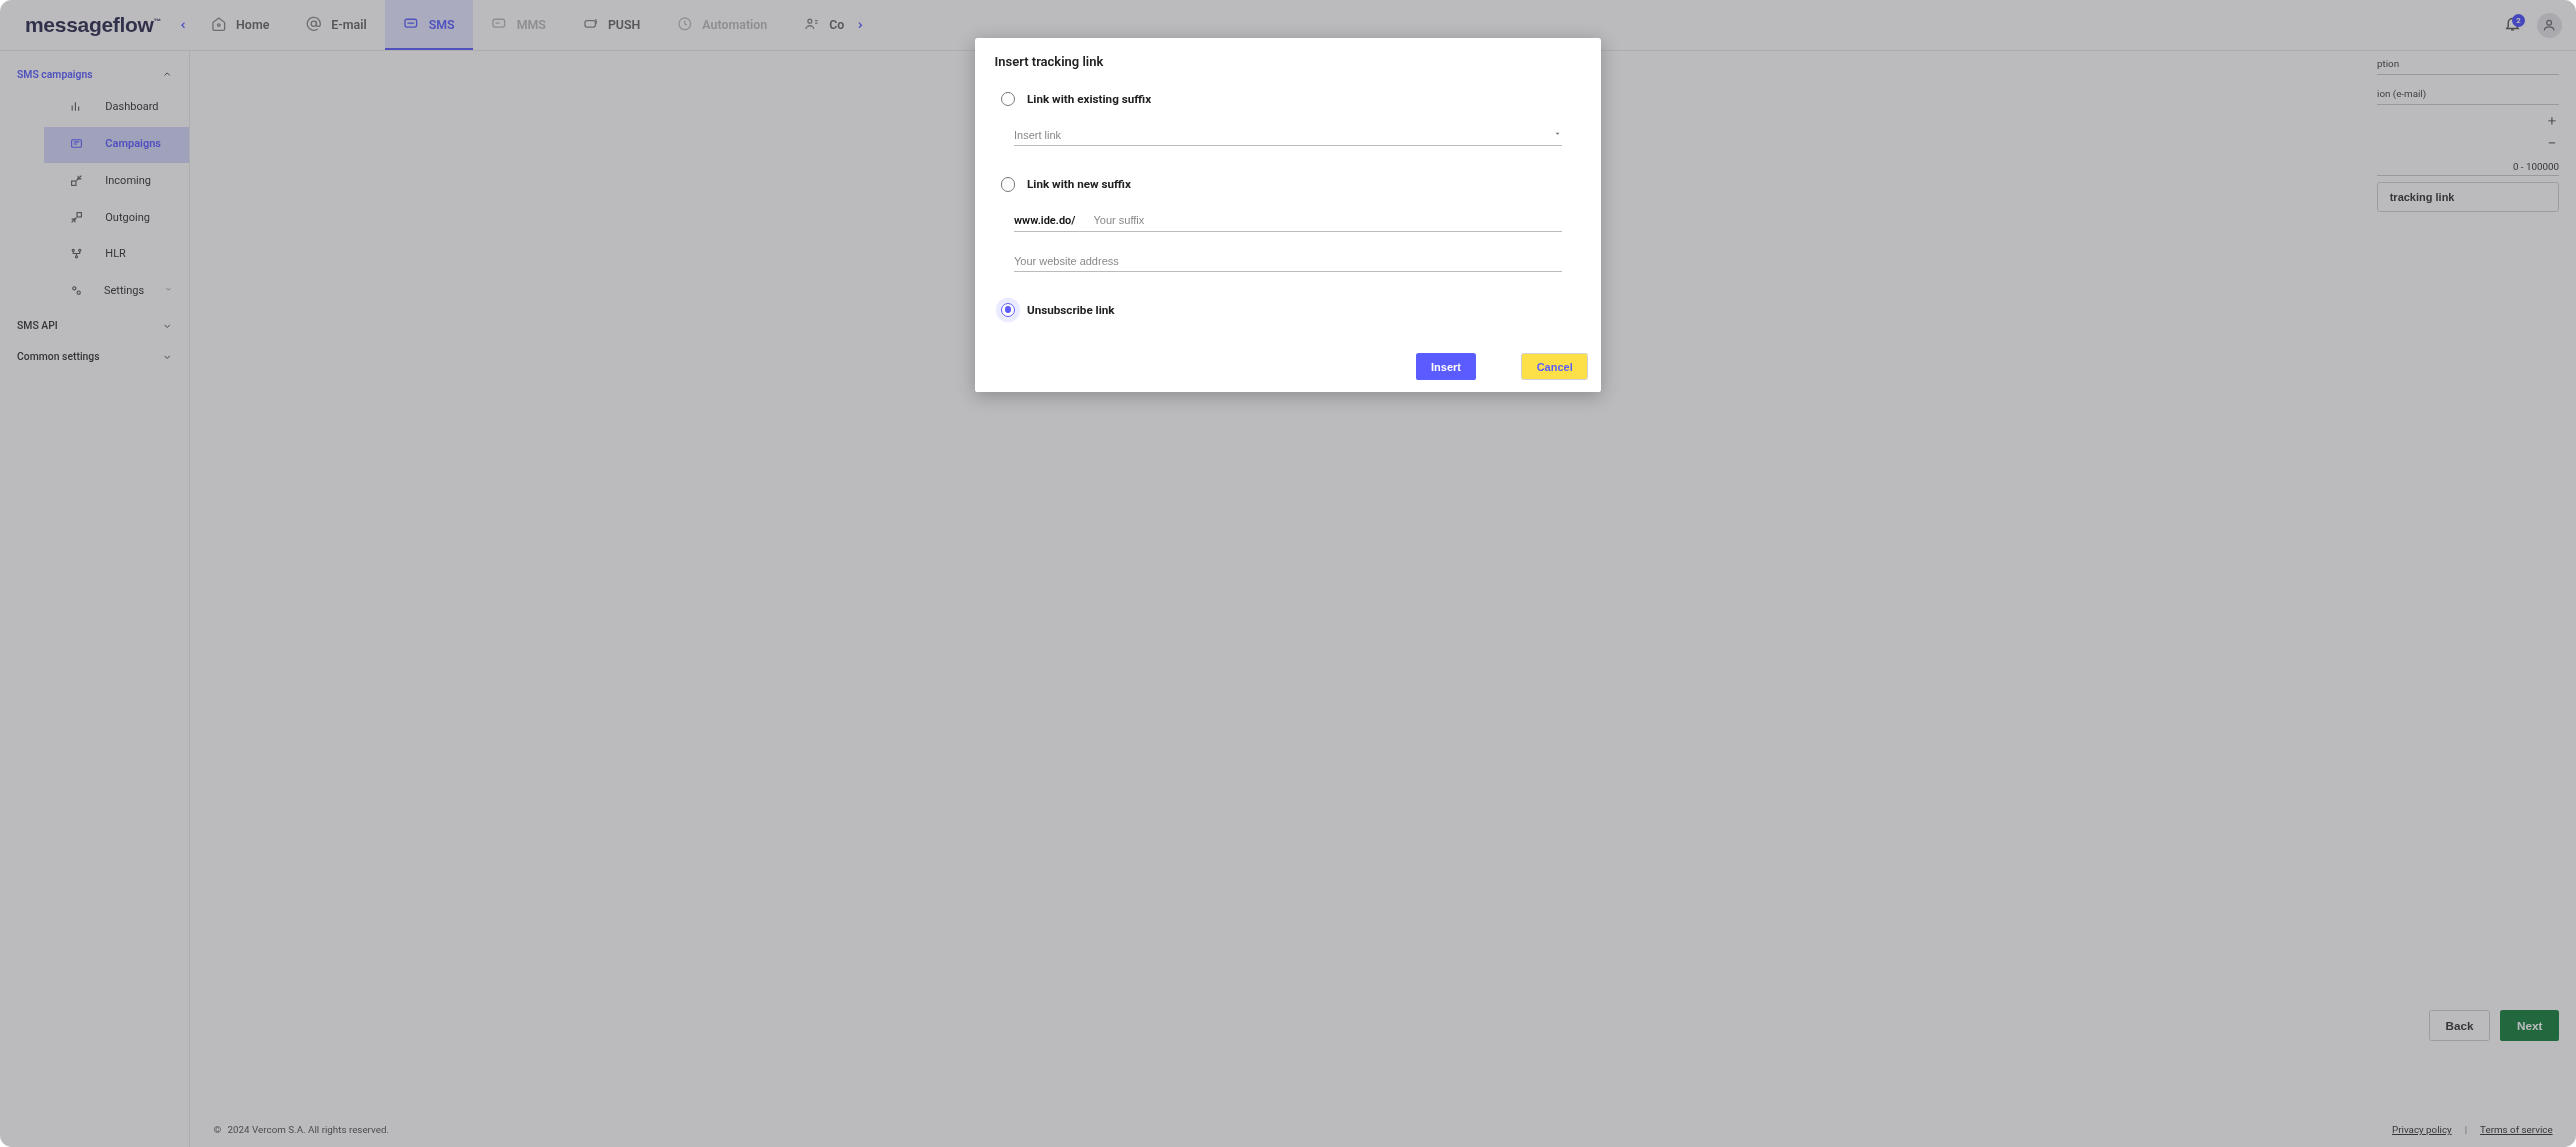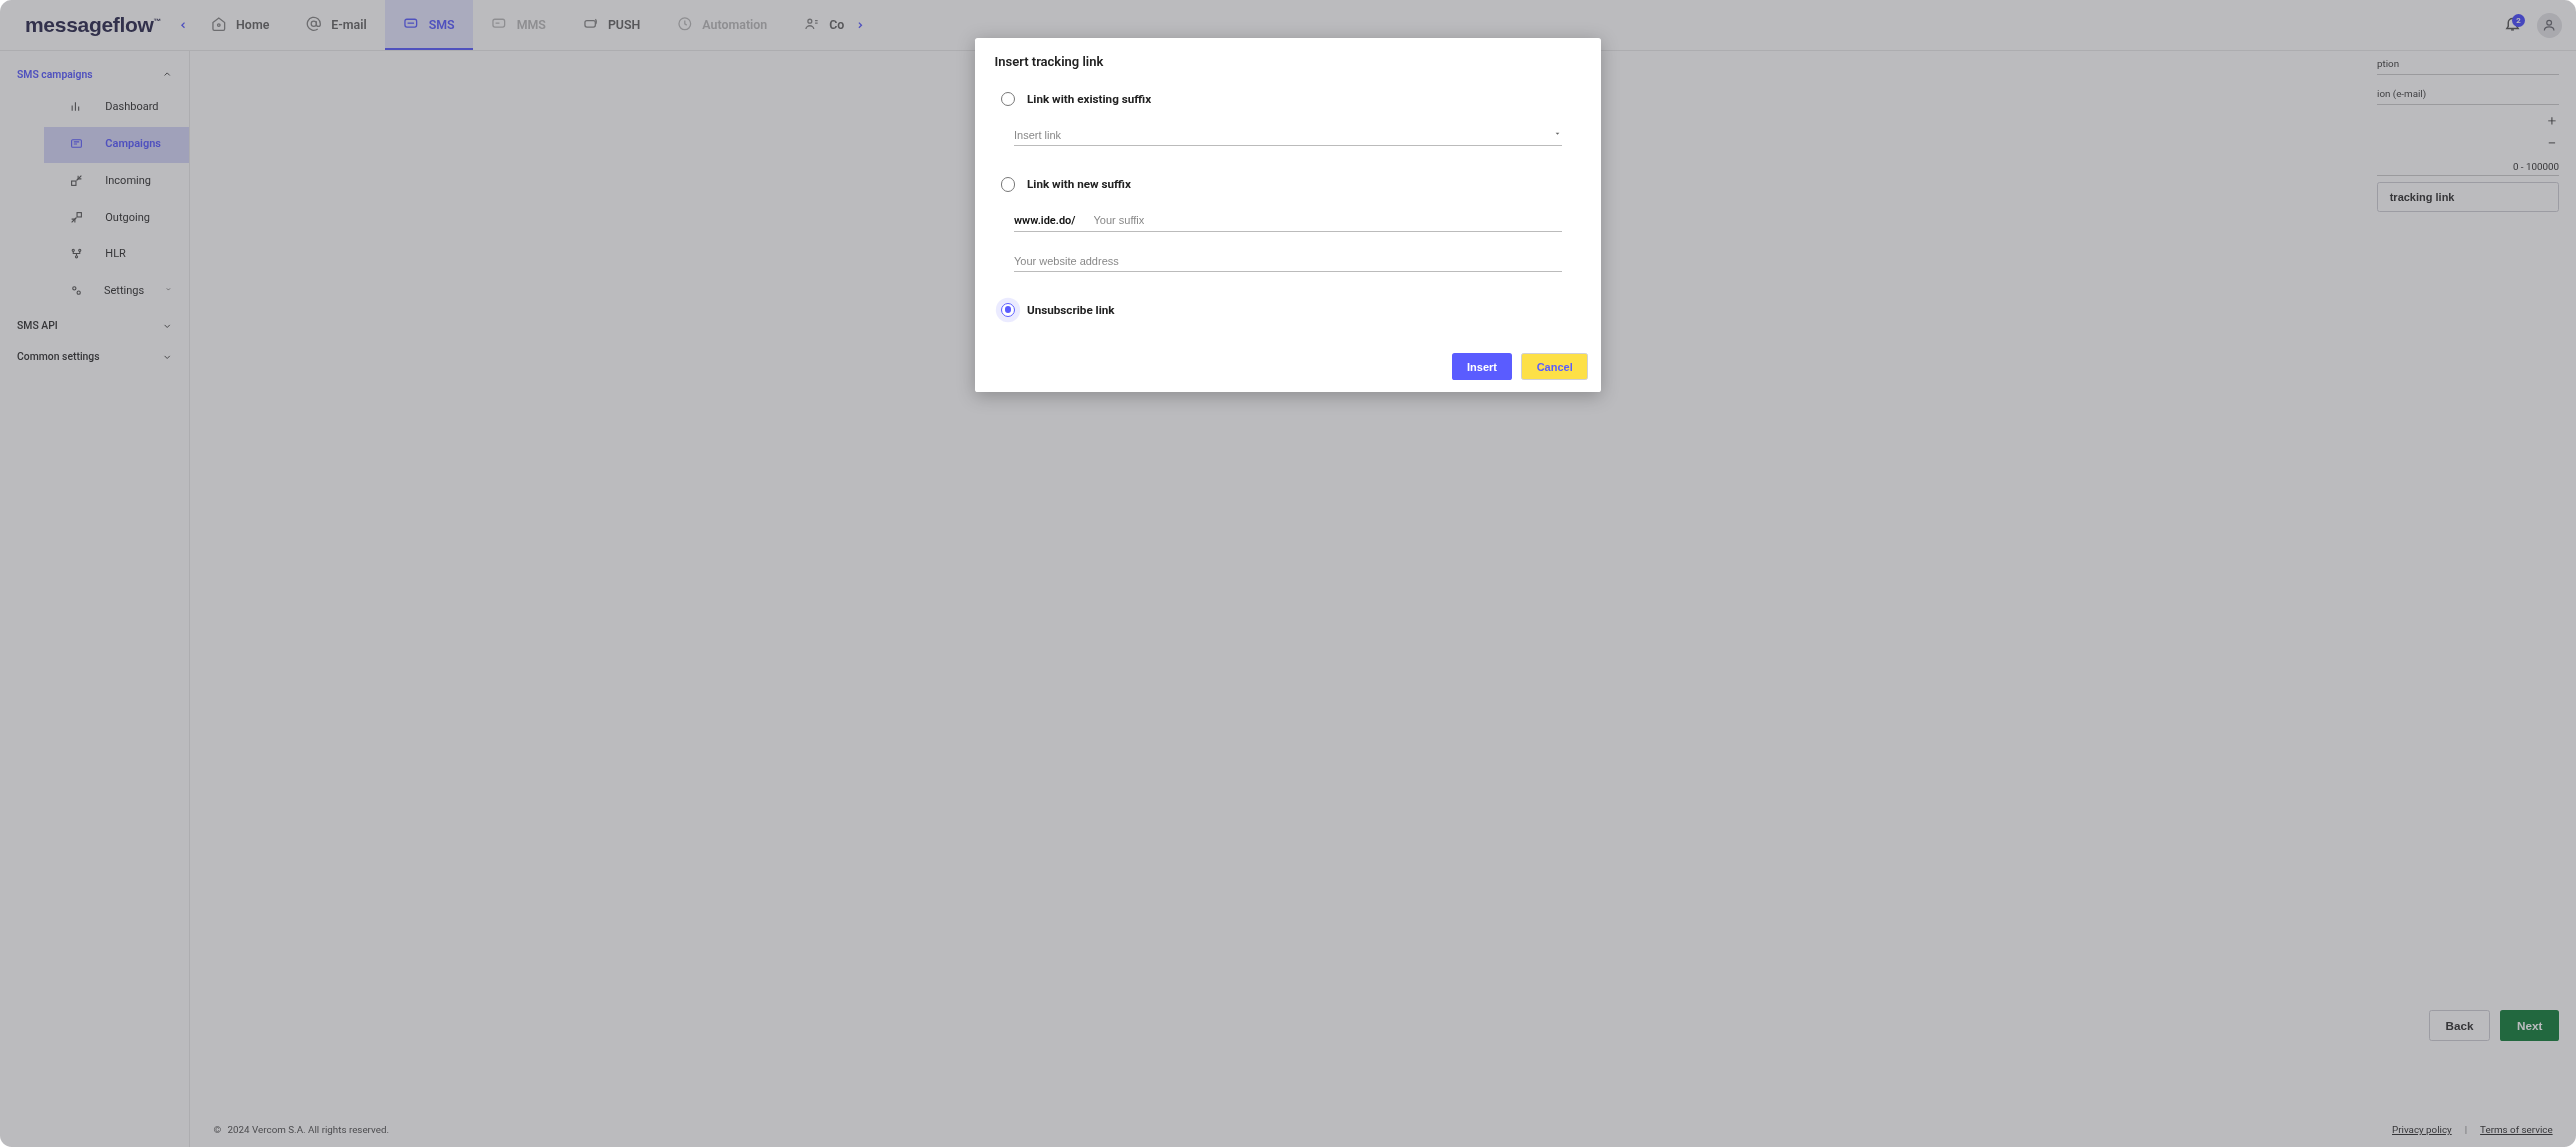--- a/index.html
+++ b/index.html
@@ -210,20 +210,21 @@
   .field input::placeholder { color:#888; }
   .field .dd { color:#666; }
   .modal-actions {
     display:flex; justify-content:flex-end; gap:9px;
     padding: 10.4px 13px 11.7px;
   }
   .mbtn {
     border-radius:2.6px; font-size:11px; font-weight:600;
     padding: 6.5px 14.3px; cursor:pointer;
     border:0.7px solid transparent;
+    margin-left:36px;
   }
   .mbtn-primary { background:#5a5cff; color:#fff; }
   .mbtn-outline { background:#fde047; border-color:#d0d0d6; color:#5a5cff; }
   
   .modal-body::-webkit-scrollbar { width:7.8px; }
   .modal-body::-webkit-scrollbar-track { background:#f3f3f3; }
   .modal-body::-webkit-scrollbar-thumb { background:#c8c8cc; }
 </style>
 </head>
 <body>

